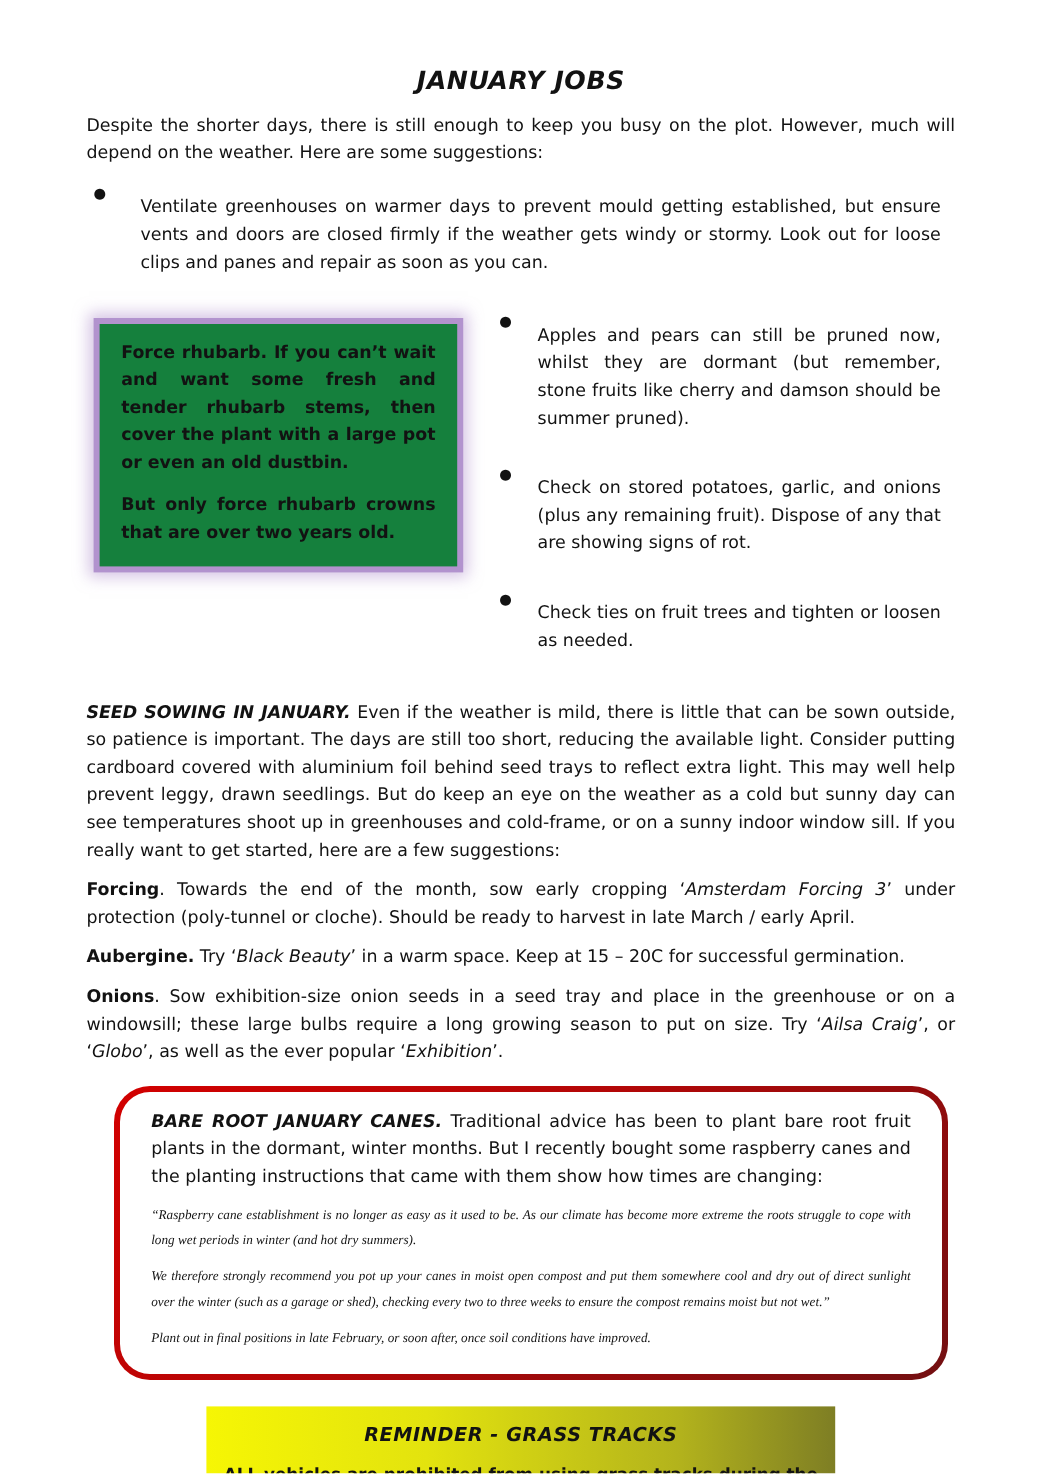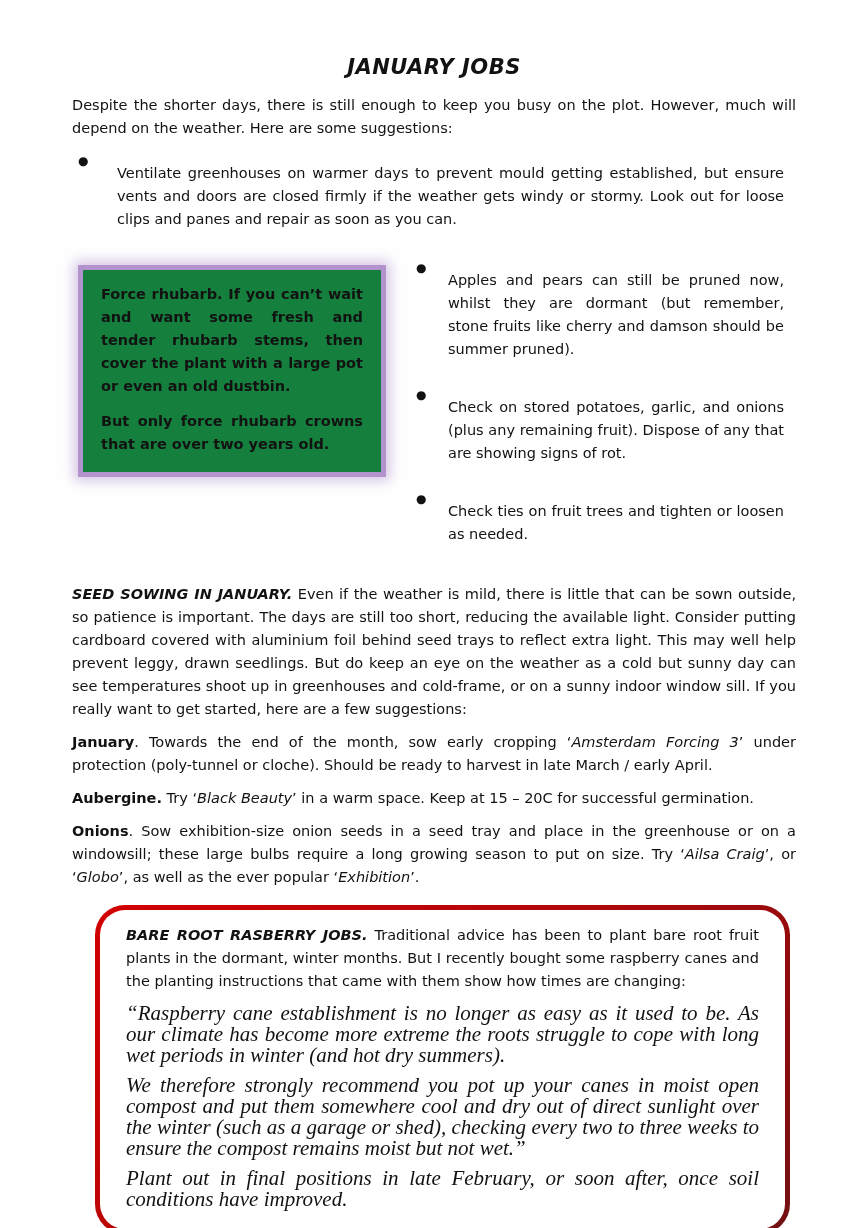--- a/index.html
+++ b/index.html
@@ -61,21 +61,21 @@
   }
   .rasp-inner{
     background:#ffffff;
     border-radius:25px;
     padding:14px 26px 10px 26px;
   }
   p.quote{
     margin:0 0 9px 0;
     font-family:"Liberation Serif", serif;
     font-style:italic;
-    font-size:21px;
+    font-size:11px;
     line-height:21px;
     text-align:justify;
   }
   .reminder{
     width:524px;
     margin:22px auto 0 auto;
     box-sizing:border-box;
     background:linear-gradient(90deg,#f6f604 0%,#e3e30e 35%,#b3b31c 75%,#7e7e24 100%);
     padding:12px 14px 13px 14px;
     text-align:center;
@@ -128,27 +128,27 @@
       </div>
       <div class="bullet-row">
         <span class="marker sm">●</span>
         <p class="body">Check ties on fruit trees and tighten or loosen as needed.</p>
       </div>
     </div>
   </div>
 
   <p class="body seed"><span class="b i">SEED SOWING IN JANUARY.</span><span>  Even if the weather is mild, there is little that can be sown outside, so patience is important.  The days are still too short, reducing the available light.  Consider putting cardboard covered with aluminium foil behind seed trays to reflect extra light.  This may well help prevent leggy, drawn seedlings.  But do keep an eye on the weather as a cold but sunny day can see temperatures shoot up in greenhouses and cold-frame, or on a sunny indoor window sill.  If you really want to get started, here are a few suggestions:</span></p>
 
-  <p class="body"><span class="b">January</span><span>.  Towards the end of the month, sow early cropping ‘</span><span class="i">Amsterdam Forcing 3</span><span>’ under protection (poly-tunnel or cloche).  Should be ready to harvest in late March / early April.</span></p>
+  <p class="body"><span class="b">Forcing</span><span>.  Towards the end of the month, sow early cropping ‘</span><span class="i">Amsterdam Forcing 3</span><span>’ under protection (poly-tunnel or cloche).  Should be ready to harvest in late March / early April.</span></p>
   <p class="body"><span class="b">Aubergine.</span><span>  Try ‘</span><span class="i">Black Beauty</span><span>’ in a warm space.  Keep at 15 – 20C for successful germination.</span></p>
   <p class="body"><span class="b">Onions</span><span>.  Sow exhibition-size onion seeds in a seed tray and place in the greenhouse or on a windowsill; these large bulbs require a long growing season to put on size.  Try ‘</span><span class="i">Ailsa Craig</span><span>’, or ‘</span><span class="i">Globo</span><span>’, as well as the ever popular ‘</span><span class="i">Exhibition</span><span>’.</span></p>
 
   <div class="rasp-outer">
     <div class="rasp-inner">
-      <p class="body"><span class="b i">BARE ROOT RASBERRY JOBS.</span><span>  Traditional advice has been to plant bare root fruit plants in the dormant, winter months.  But I recently bought some raspberry canes and the planting instructions that came with them show how times are changing:</span></p>
+      <p class="body"><span class="b i">BARE ROOT JANUARY CANES.</span><span>  Traditional advice has been to plant bare root fruit plants in the dormant, winter months.  But I recently bought some raspberry canes and the planting instructions that came with them show how times are changing:</span></p>
       <p class="quote">“Raspberry cane establishment is no longer as easy as it used to be.  As our climate has become more extreme the roots struggle to cope with long wet periods in winter (and hot dry summers).</p>
       <p class="quote">We therefore strongly recommend you pot up your canes in moist open compost and put them somewhere cool and dry out of direct sunlight over the winter (such as a garage or shed), checking every two to three weeks to ensure the compost remains moist but not wet.”</p>
       <p class="quote">Plant out in final positions in late February, or soon after, once soil conditions have improved.</p>
     </div>
   </div>
 
   <div class="reminder">
     <div class="rem-head">REMINDER - GRASS TRACKS</div>
     <p class="rem-body"><span class="b u">ALL</span><span class="b"> vehicles are prohibited from using grass tracks during the worst of the winter months (December, January, February),</span></p>
   </div>

